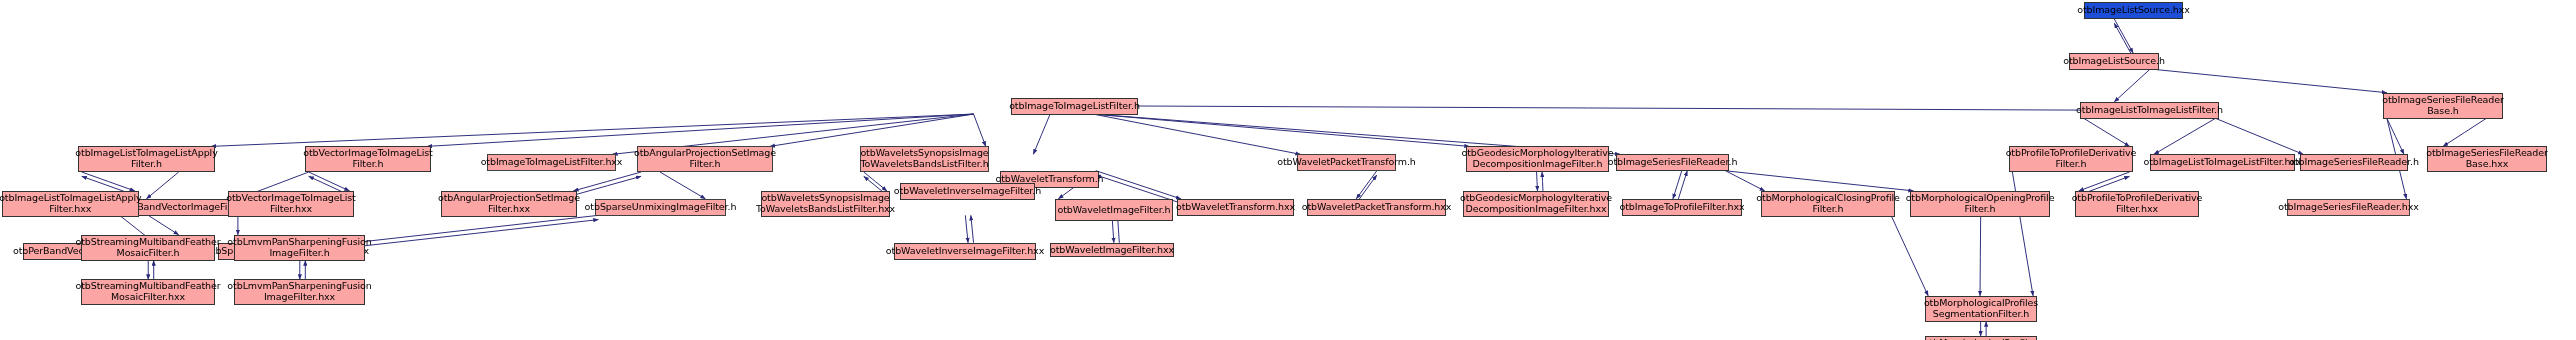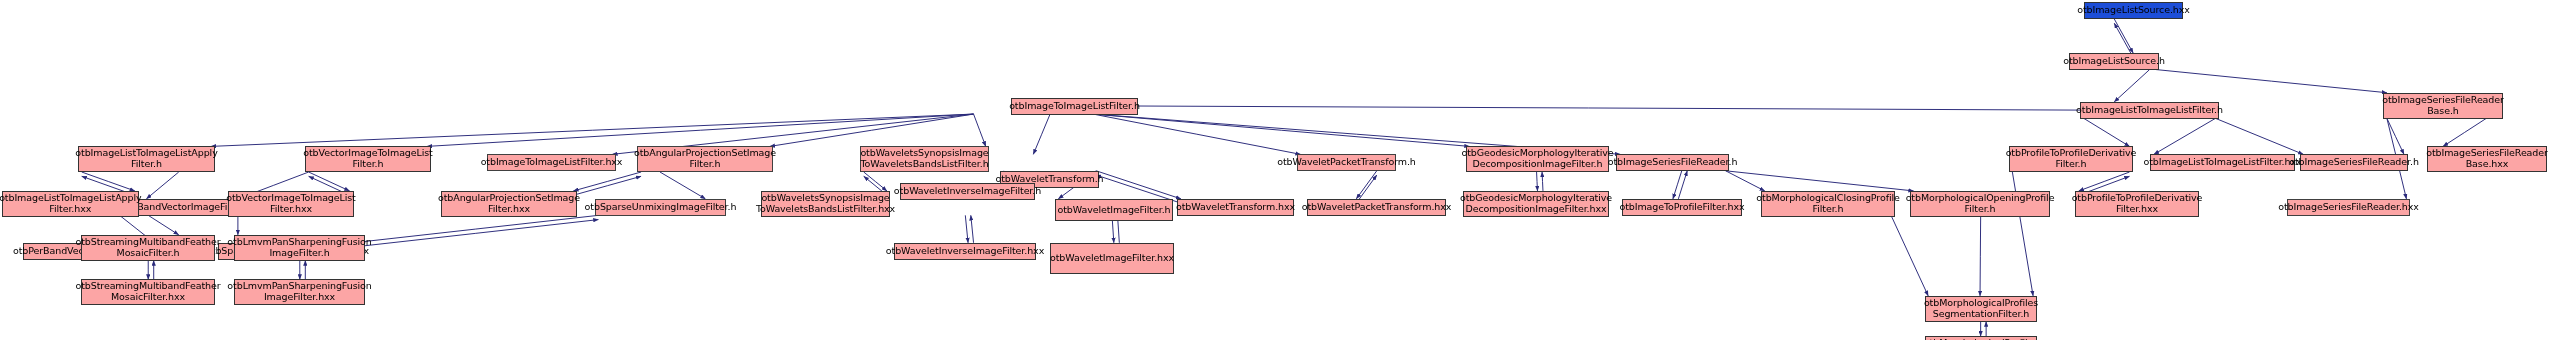--- a/index.html
+++ b/index.html
@@ -176,21 +176,21 @@
       <div class="gnode thick" style="left: 1761px; top: 191px; width: 134px; height: 26px;">otbMorphologicalClosingProfile
 Filter.h</div>
       <div class="gnode thick" style="left: 1910px; top: 191px; width: 140px; height: 26px;">otbMorphologicalOpeningProfile
 Filter.h</div>
       <div class="gnode thick" style="left: 2075px; top: 191px; width: 124px; height: 26px;">otbProfileToProfileDerivative
 Filter.hxx</div>
       <div class="gnode" style="left: 2287px; top: 199px; width: 123px; height: 16.5px;">otbImageSeriesFileReader.hxx</div>
       <div class="gnode thick" style="left: 23px; top: 243px; width: 135px; height: 16.5px;">otbPerBandVectorImageFilter.hxx</div>
       <div class="gnode thick" style="left: 218px; top: 243px; width: 139px; height: 16.5px;">otbSparseUnmixingImageFilter.hxx</div>
       <div class="gnode thick" style="left: 894px; top: 243px; width: 142px; height: 16.5px;">otbWaveletInverseImageFilter.hxx</div>
-      <div class="gnode thick" style="left: 1050px; top: 243px; width: 124px; height: 31px;">otbWaveletImageFilter.hxx</div>
+      <div class="gnode thick" style="left: 1050px; top: 243px; width: 124px; height: 14px;">otbWaveletImageFilter.hxx</div>
       <div class="gnode thick" style="left: 81px; top: 235px; width: 134px; height: 26px;">otbStreamingMultibandFeather
 MosaicFilter.h</div>
       <div class="gnode thick" style="left: 234px; top: 235px; width: 131px; height: 26px;">otbLmvmPanSharpeningFusion
 ImageFilter.h</div>
       <div class="gnode thick" style="left: 81px; top: 279px; width: 134px; height: 26px;">otbStreamingMultibandFeather
 MosaicFilter.hxx</div>
       <div class="gnode thick" style="left: 234px; top: 279px; width: 131px; height: 26px;">otbLmvmPanSharpeningFusion
 ImageFilter.hxx</div>
       <div class="gnode thick" style="left: 1925px; top: 296px; width: 112px; height: 26px;">otbMorphologicalProfiles
 SegmentationFilter.h</div>

